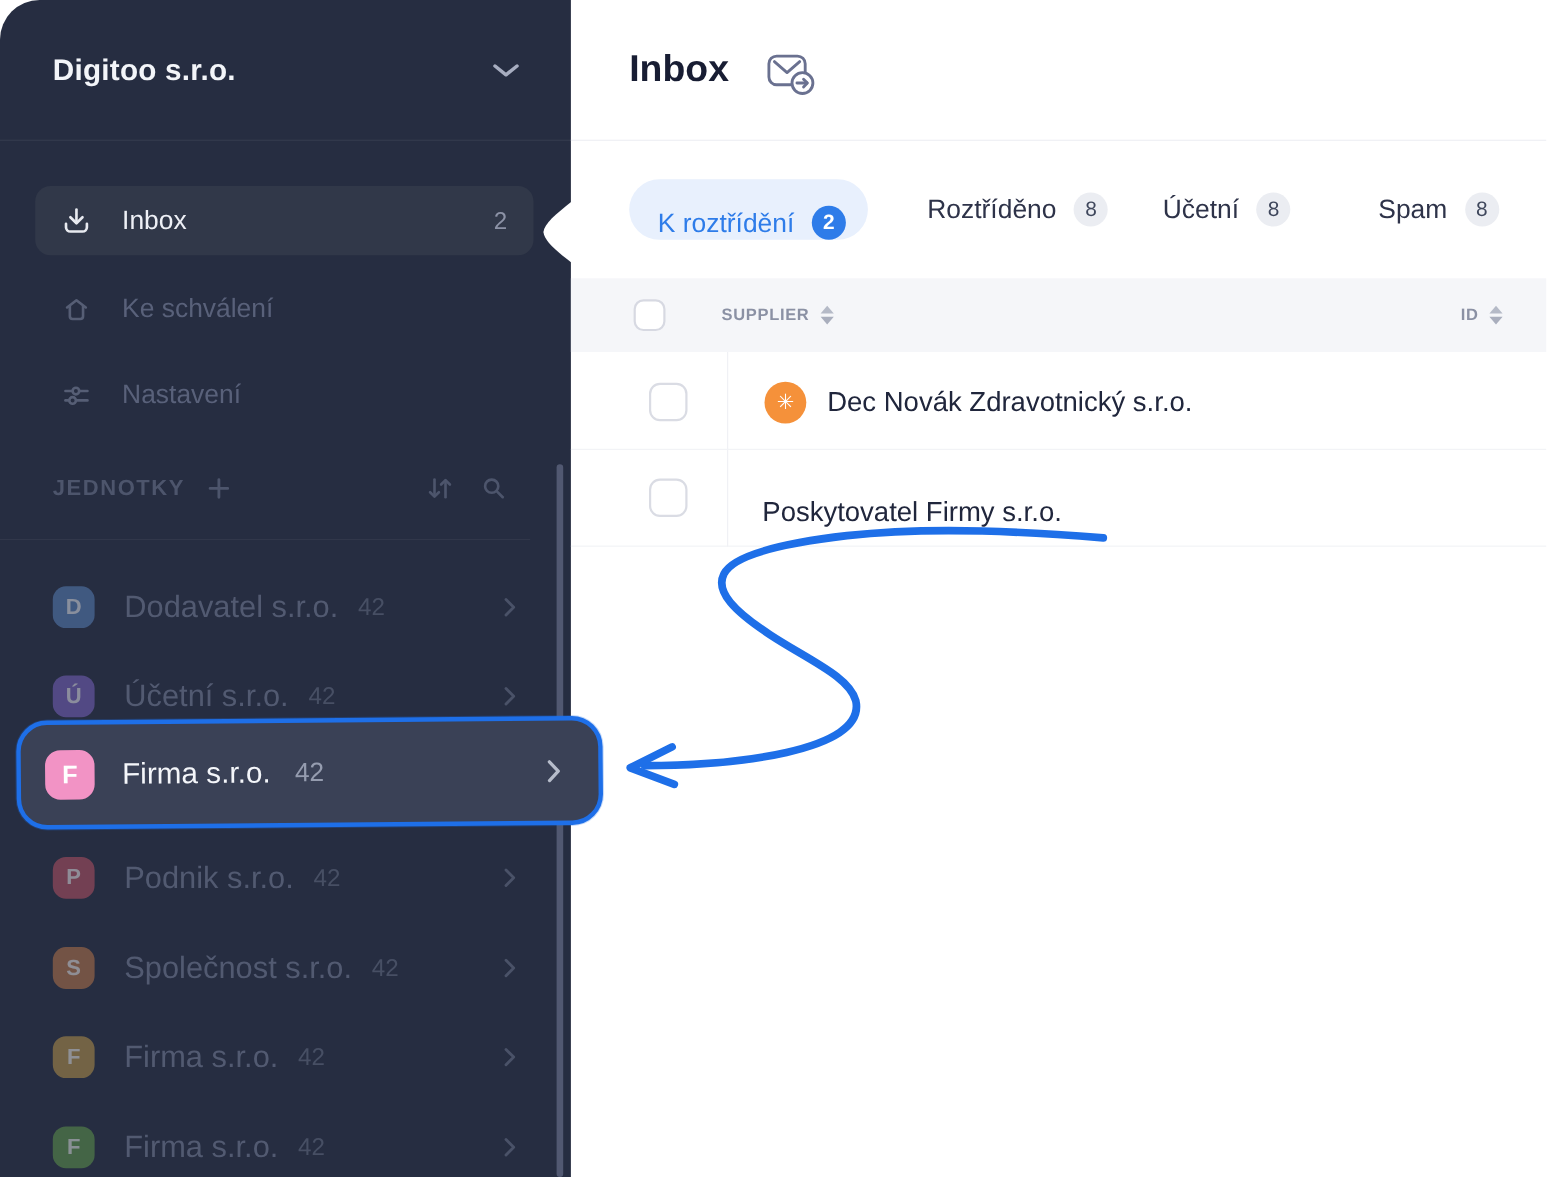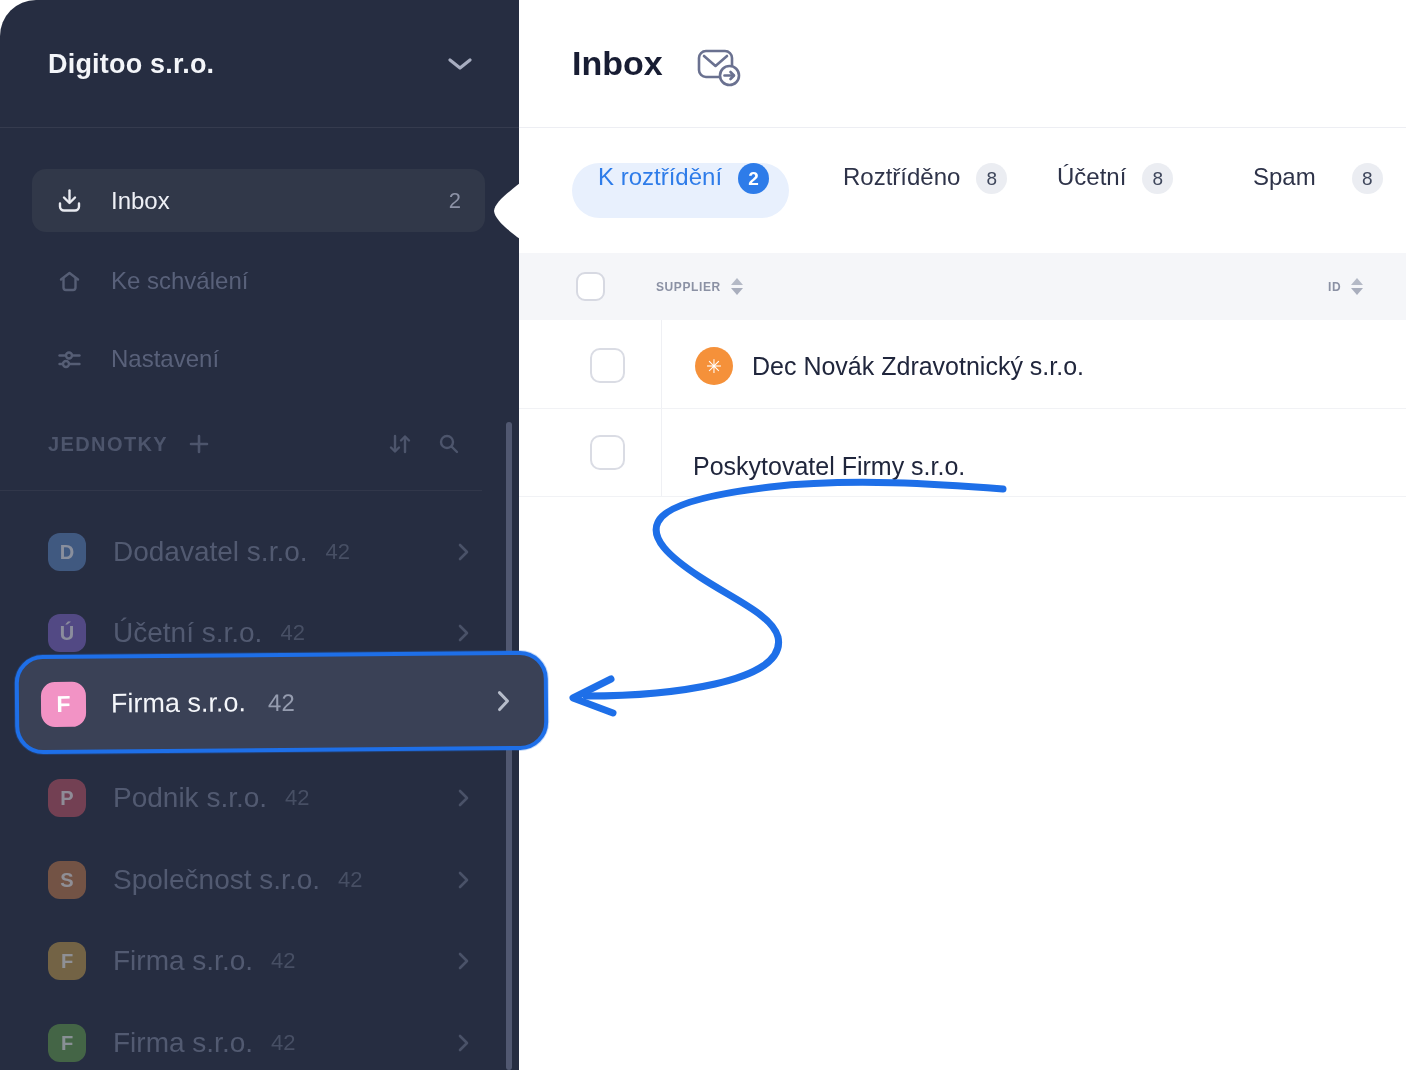--- a/index.html
+++ b/index.html
@@ -65,42 +65,42 @@
   .notch { position:absolute; left:491px; top:182px; z-index:4; }
 
   
   .main-title { position:absolute; left:572px; top:44px; font-size:34px;
     font-weight:600; color:#181d33; }
   .mail-fwd { position:absolute; left:696px; top:45px; }
   .main-divider { position:absolute; left:519px; top:127px; width:887px; height:1px;
     background:#edeef3; }
 
   .tab-active { position:absolute; left:572px; top:163px; height:55px;
-    border-radius:28px; background:#e8f0fd; display:flex; align-items:flex-start;
+    border-radius:28px; background:#e8f0fd; display:flex; align-items:flex-end;
     padding:0 20px 0 26px; }
   .tab-active .tab-label { font-size:24px; font-weight:500; color:#2e7ce9; }
   .tab-active .tab-badge { margin-left:16px; width:31px; height:31px; border-radius:50%;
     background:#2e7ce9; color:#fff; font-size:19px; font-weight:600;
     display:flex; align-items:center; justify-content:center; }
-  .tab { position:absolute; top:163px; height:55px; display:flex; align-items:flex-start; }
+  .tab { position:absolute; top:163px; height:55px; display:flex; align-items:center; }
   .tab .tab-label { font-size:24px; color:#2e3349; }
   .tab .tab-badge { margin-left:16px; width:31px; height:31px; border-radius:50%;
     background:#ebedf2; color:#3f475c; font-size:19px;
     display:flex; align-items:center; justify-content:center; }
-  .tab-2 { left:843px; } .tab-3 { left:1057px; } .tab-4 { left:1253px;gap:20px; }
+  .tab-2 { left:843px; } .tab-3 { left:1057px; } .tab-4 { left:1253px; }
 
   .thead { position:absolute; left:519px; top:253px; width:887px; height:67px;
     background:#f5f6f9; }
   .th-check { position:absolute; left:57px; top:19px; width:29px; height:29px;
     border:2px solid #d7d9e2; border-radius:9px; background:#fff; }
   .th-supplier { position:absolute; left:137px; top:0; height:67px;
     display:flex; align-items:center; gap:10px; }
   .th-id { position:absolute; left:809px; top:0; height:67px;
     display:flex; align-items:center; gap:10px; }
-  .th-label { font-size:12px; font-weight:600; letter-spacing:.6px; color:#8b91a4; }
+  .th-label { font-size:15px; font-weight:600; letter-spacing:.6px; color:#8b91a4; }
   .sort-glyph { display:flex; flex-direction:column; gap:3px; align-items:center; }
   .tri-up { width:0; height:0; border-left:6px solid transparent;
     border-right:6px solid transparent; border-bottom:7px solid #b5bac7; }
   .tri-down { width:0; height:0; border-left:6px solid transparent;
     border-right:6px solid transparent; border-top:7px solid #a9aebd; }
 
   .col-sep { position:absolute; left:661px; top:320px; width:1px; height:177px;
     background:#eff0f4; }
   .row-div1 { position:absolute; left:519px; top:408px; width:887px; height:1px;
     background:#f1f2f5; }

